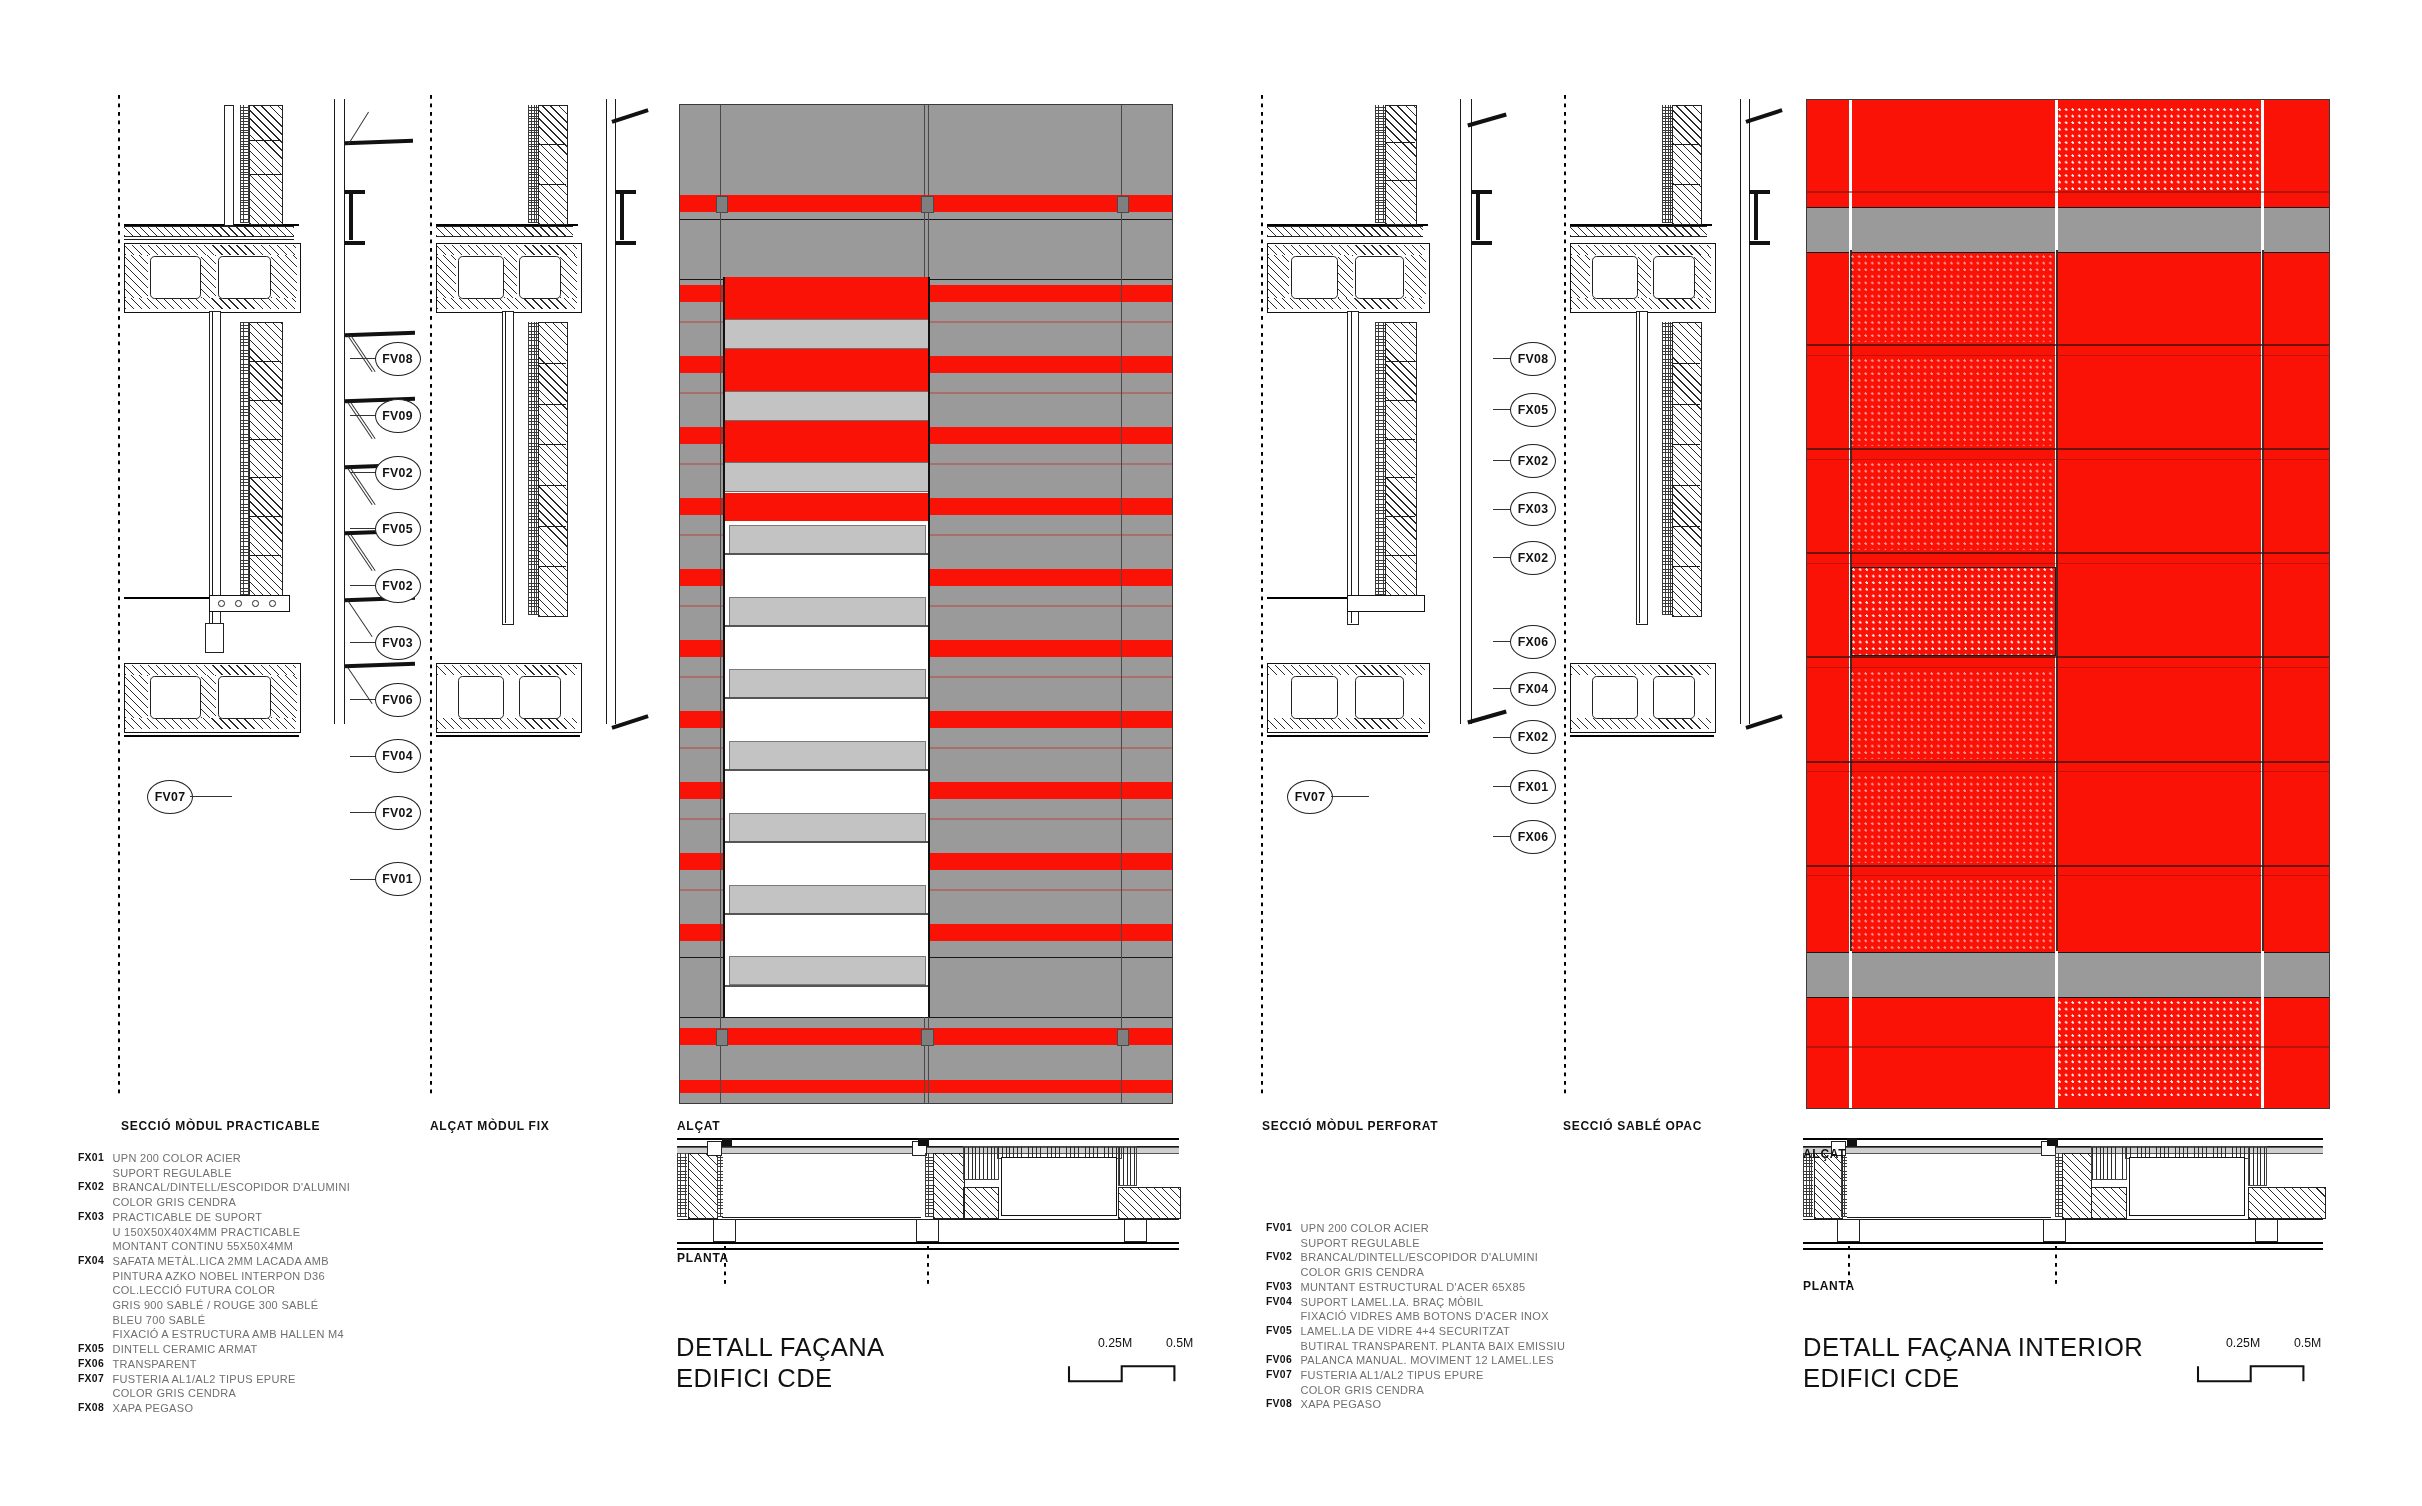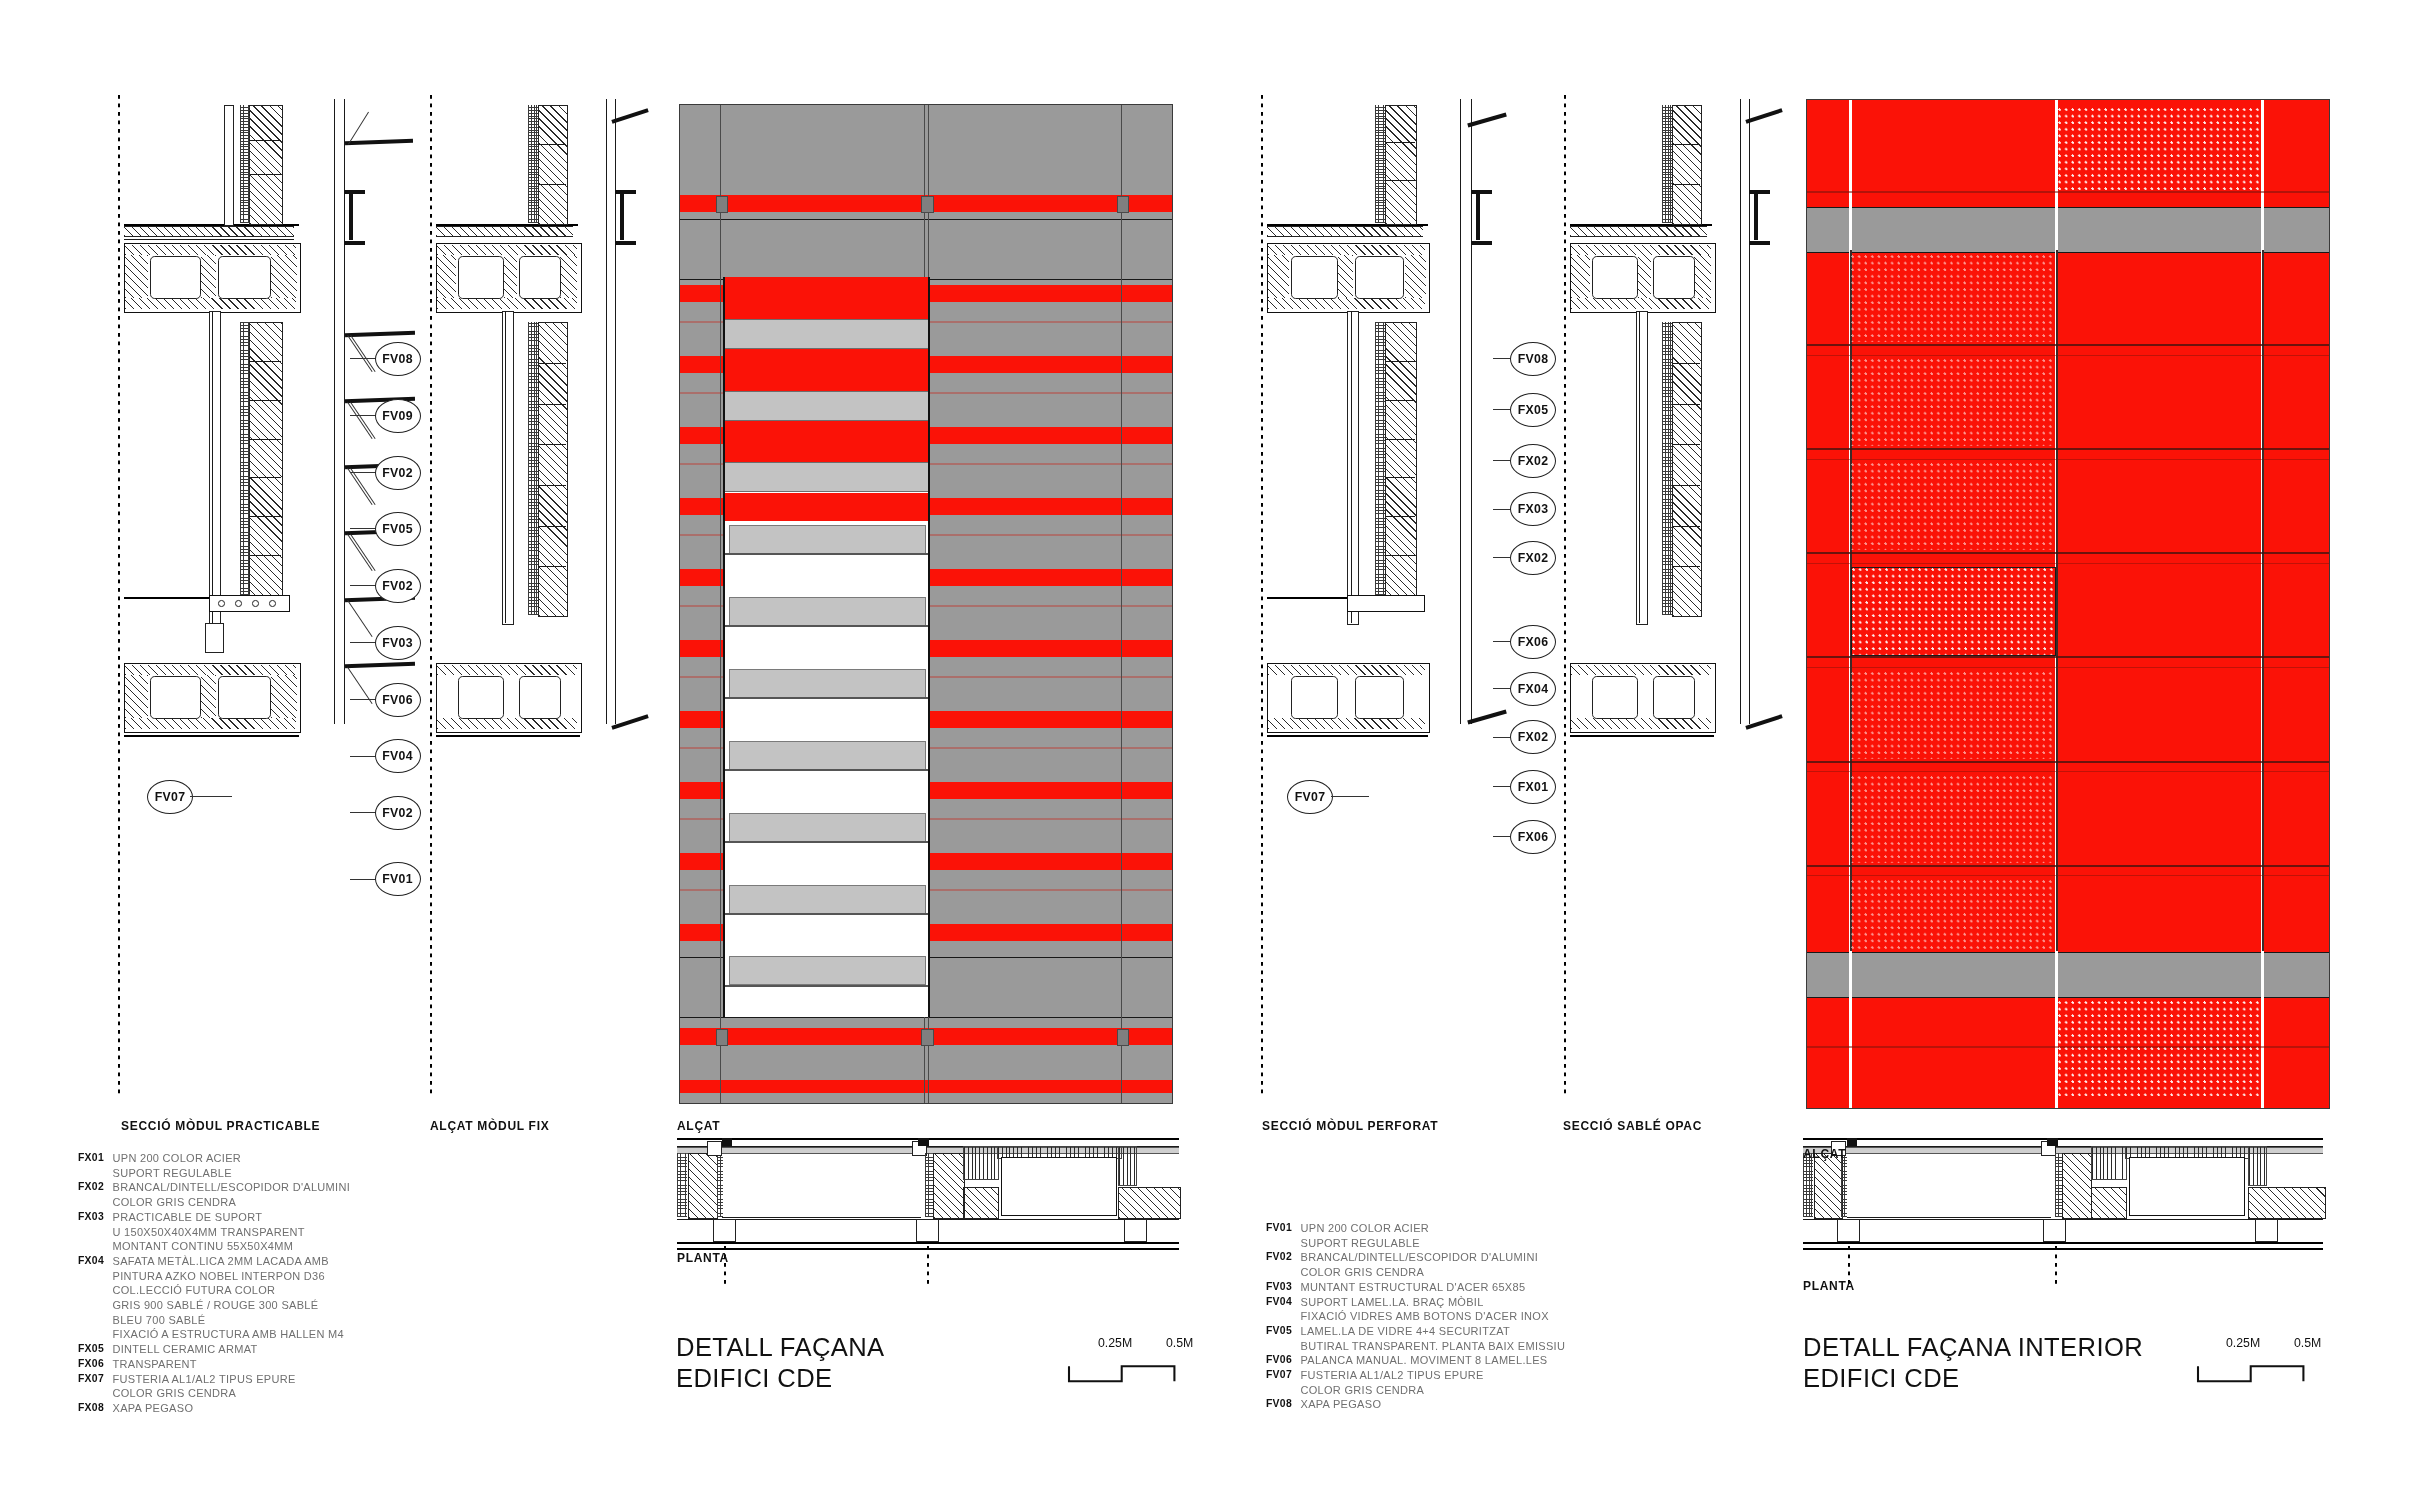--- a/index.html
+++ b/index.html
@@ -345,21 +345,21 @@
     <div class="legrow">
       <div class="legcode"></div>
       <div class="legtxt">COLOR GRIS CENDRA</div>
     </div>
     <div class="legrow">
       <div class="legcode">FX03</div>
       <div class="legtxt">PRACTICABLE DE SUPORT</div>
     </div>
     <div class="legrow">
       <div class="legcode"></div>
-      <div class="legtxt">U 150X50X40X4MM TRANSPARENT</div>
+      <div class="legtxt">U 150X50X40X4MM PRACTICABLE</div>
     </div>
     <div class="legrow">
       <div class="legcode"></div>
       <div class="legtxt">MONTANT CONTINU 55X50X4MM</div>
     </div>
     <div class="legrow">
       <div class="legcode">FX04</div>
       <div class="legtxt">SAFATA METÀL.LICA 2MM LACADA AMB</div>
     </div>
     <div class="legrow">
@@ -651,21 +651,21 @@
     <div class="legrow">
       <div class="legcode">FV05</div>
       <div class="legtxt">LAMEL.LA DE VIDRE 4+4 SECURITZAT</div>
     </div>
     <div class="legrow">
       <div class="legcode"></div>
       <div class="legtxt">BUTIRAL TRANSPARENT. PLANTA BAIX EMISSIU</div>
     </div>
     <div class="legrow">
       <div class="legcode">FV06</div>
-      <div class="legtxt">PALANCA MANUAL. MOVIMENT 8 LAMEL.LES</div>
+      <div class="legtxt">PALANCA MANUAL. MOVIMENT 12 LAMEL.LES</div>
     </div>
     <div class="legrow">
       <div class="legcode">FV07</div>
       <div class="legtxt">FUSTERIA AL1/AL2 TIPUS EPURE</div>
     </div>
     <div class="legrow">
       <div class="legcode"></div>
       <div class="legtxt">COLOR GRIS CENDRA</div>
     </div>
     <div class="legrow">

